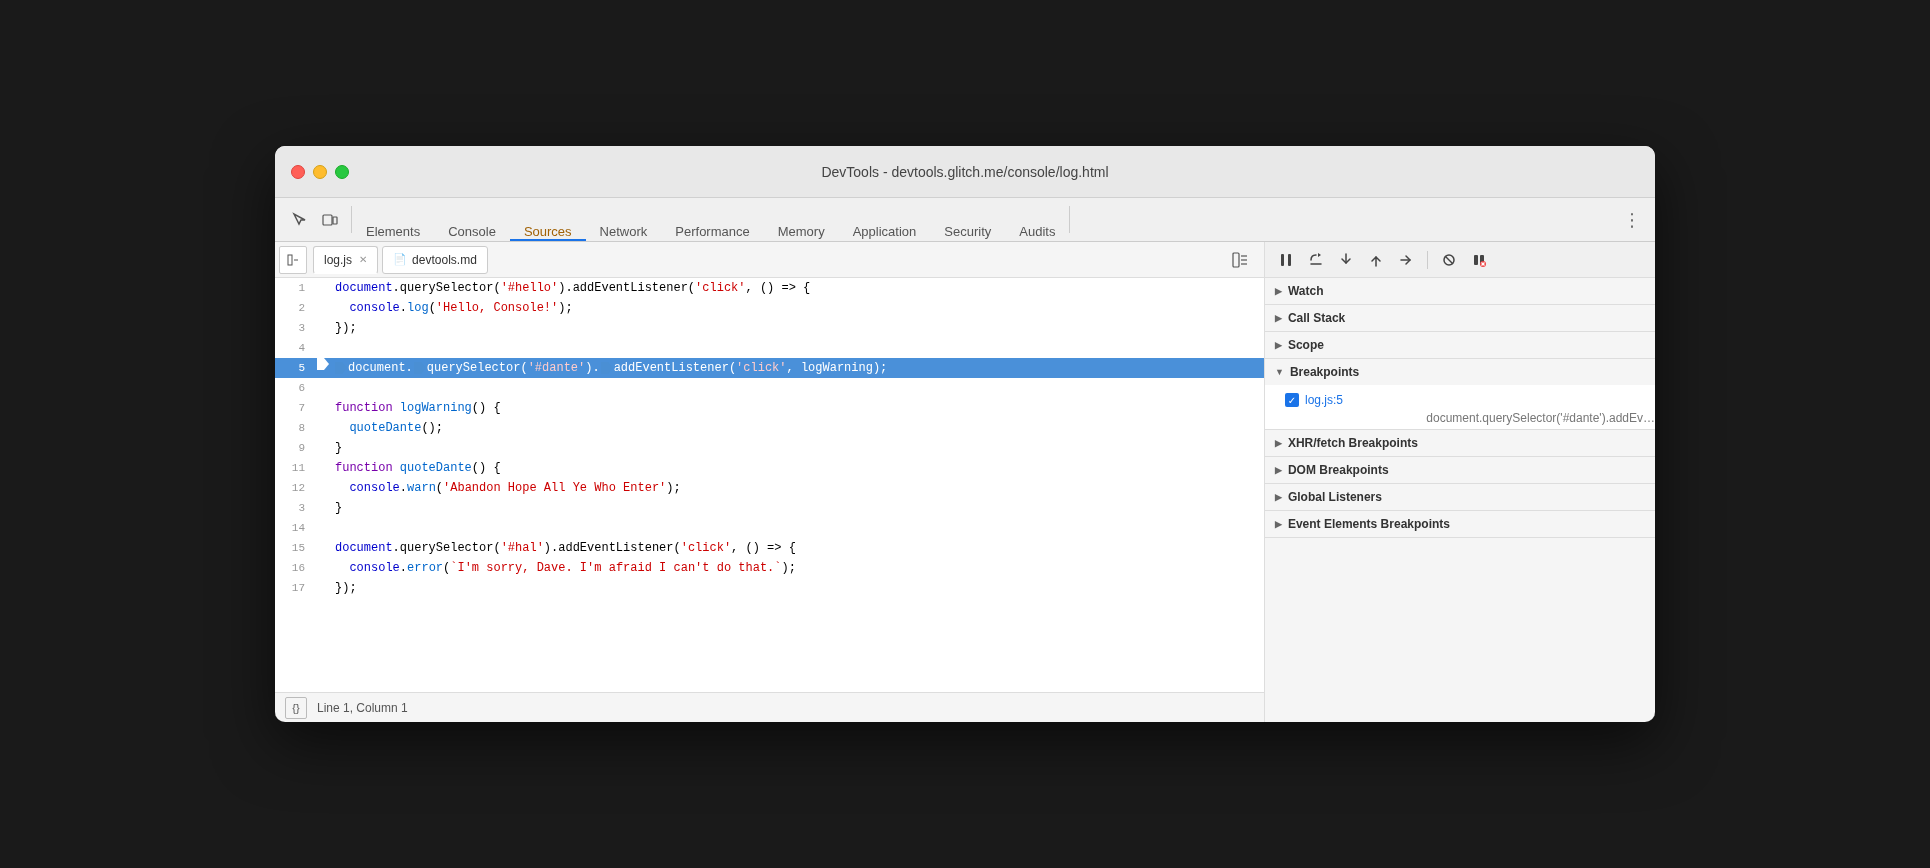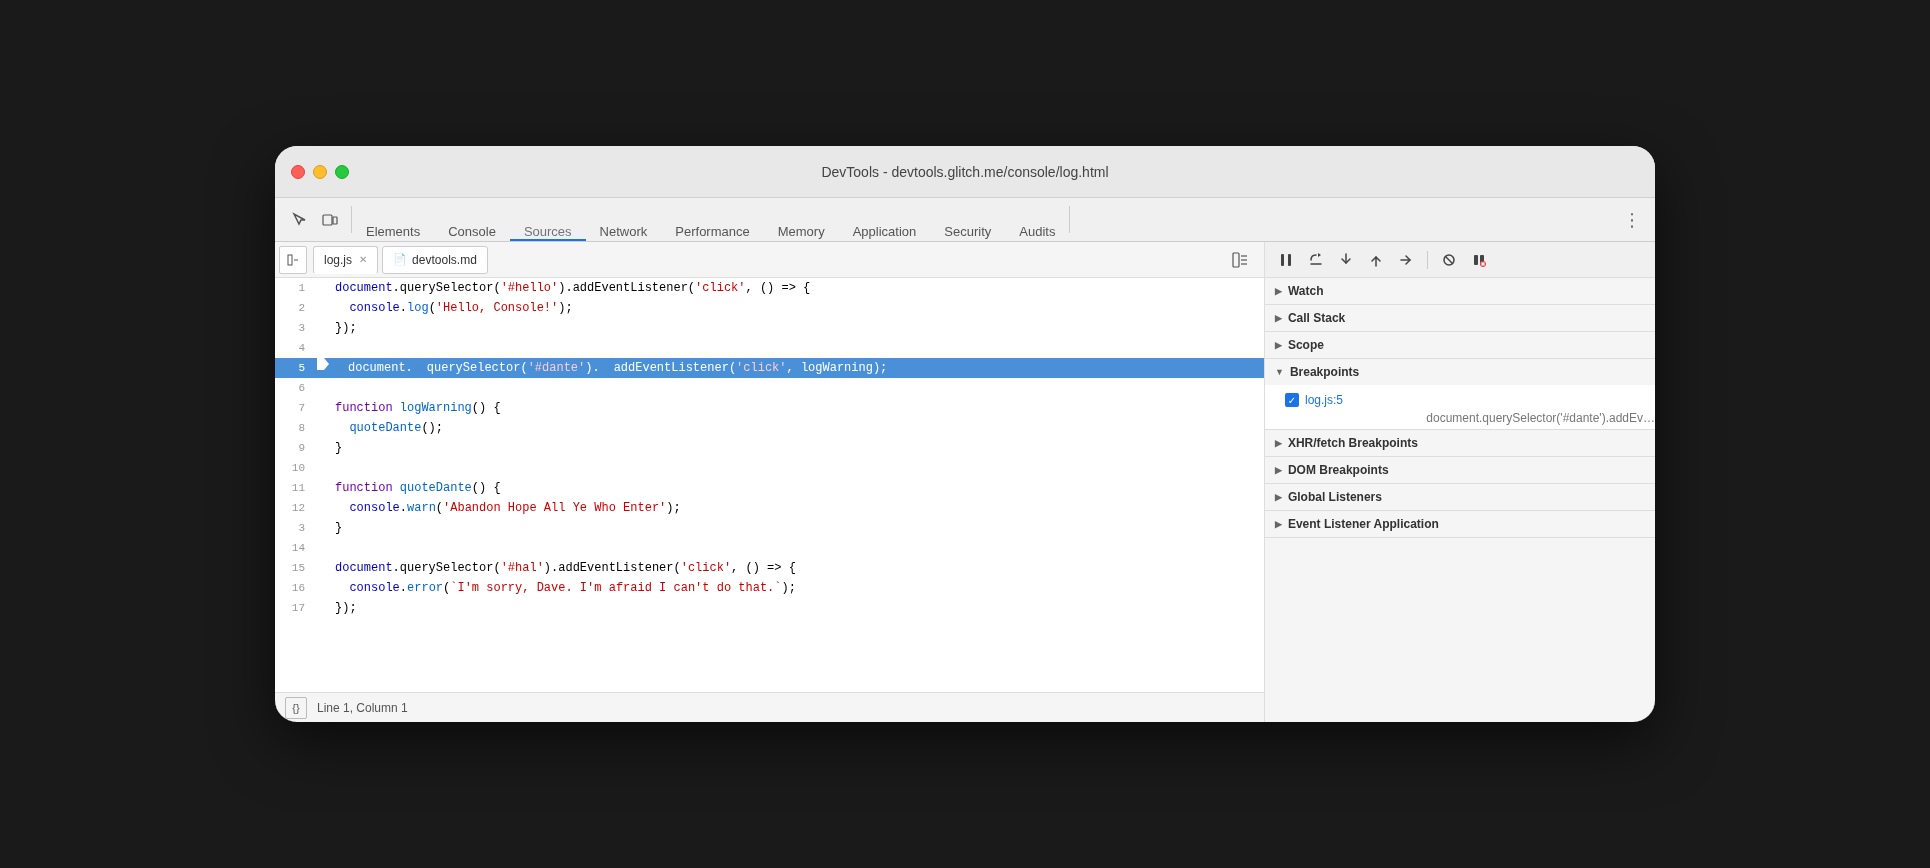--- a/index.html
+++ b/index.html
@@ -7,21 +7,21 @@
       background: #1a1a1a;
       display: flex;
       align-items: center;
       justify-content: center;
       min-height: 100vh;
       font-family: -apple-system, BlinkMacSystemFont, 'Helvetica Neue', Arial, sans-serif;
     }
     .window {
       width: 1380px;
       background: #f5f5f5;
-      border-radius: 22px;
+      border-radius: 10px;
       box-shadow: 0 20px 60px rgba(0,0,0,0.6);
       overflow: hidden;
     }
     .titlebar {
       background: #e8e8e8;
       height: 52px;
       display: flex;
       align-items: center;
       justify-content: center;
       position: relative;
@@ -78,21 +78,21 @@
       align-items: flex-end;
       padding: 0 14px;
       font-size: 13px;
       color: #555;
       cursor: pointer;
       border-bottom: 2px solid transparent;
       white-space: nowrap;
       height: 100%;
     }
     .tab-item.active {
-      color: #737373;
+      color: #a16207;
       border-bottom: 2px solid #1a73e8;
       font-weight: 500;
     }
     .tab-separator {
       width: 1px;
       background: #ccc;
       margin: 8px 0;
     }
     .tab-more {
       display: flex;
@@ -500,25 +500,20 @@
           <span class="line-arrow"></span>
           <span class="line-content">  <span class="fn-blue">quoteDante</span>();</span>
         </div>
 
         <div class="code-line">
           <span class="line-num">9</span>
           <span class="line-arrow"></span>
           <span class="line-content">}</span>
         </div>
 
-        <div class="code-line">
-          <span class="line-num">10</span>
-          <span class="line-arrow"></span>
-          <span class="line-content"></span>
-        </div>
 
         <div class="code-line">
           <span class="line-num">11</span>
           <span class="line-arrow"></span>
           <span class="line-content"><span class="kw-purple">function</span> <span class="fn-blue">quoteDante</span>() {</span>
         </div>
 
         <div class="code-line">
           <span class="line-num">12</span>
           <span class="line-arrow"></span>
@@ -666,18 +661,18 @@
       <div class="sidebar-section">
         <div class="sidebar-section-header">
           <span class="chevron">▶</span>
           <span>Global Listeners</span>
         </div>
       </div>
 
       <div class="sidebar-section">
         <div class="sidebar-section-header">
           <span class="chevron">▶</span>
-          <span>Event Listener Application</span>
+          <span>Event Elements Breakpoints</span>
         </div>
       </div>
     </div>
   </div>
 </div>
 
 </body></html>

